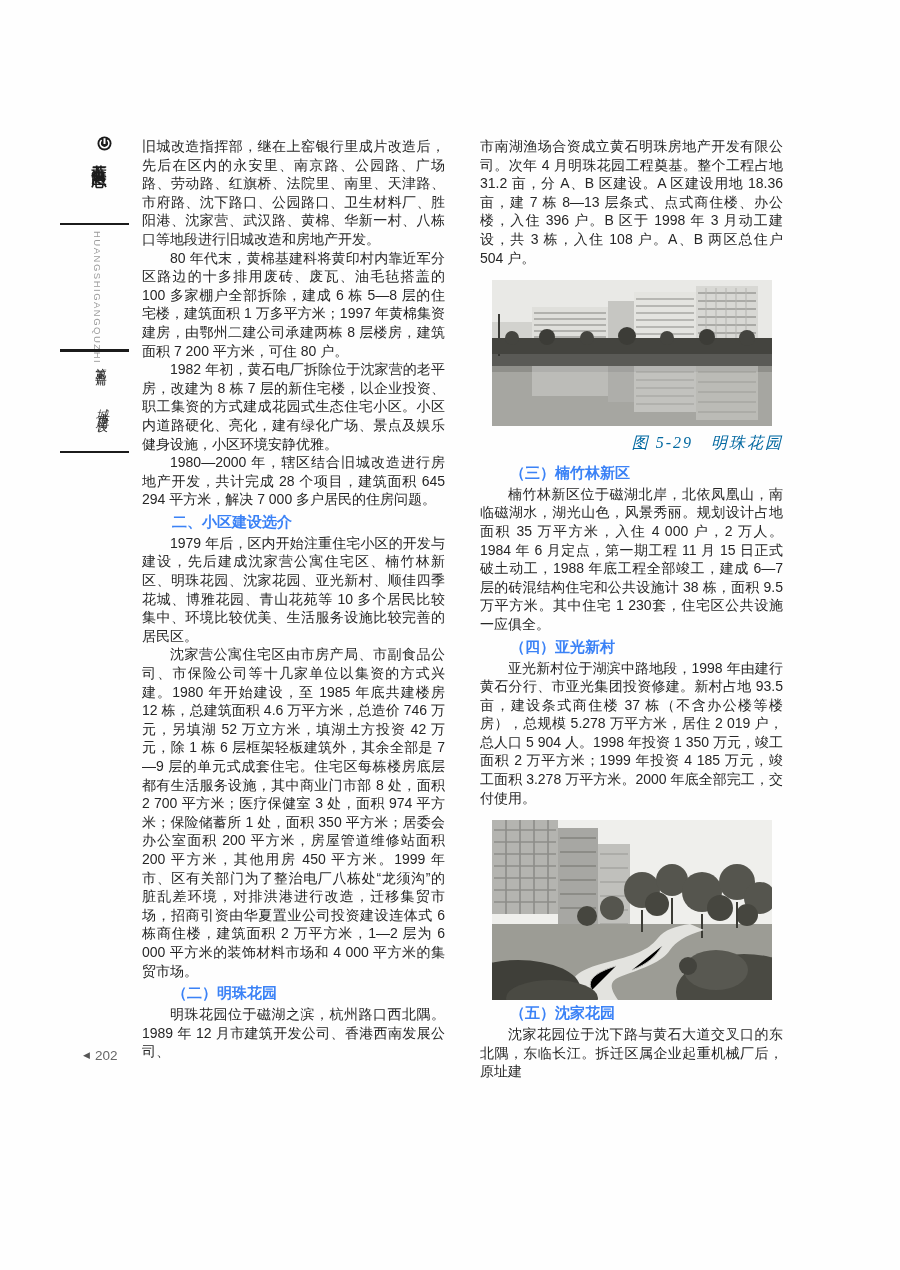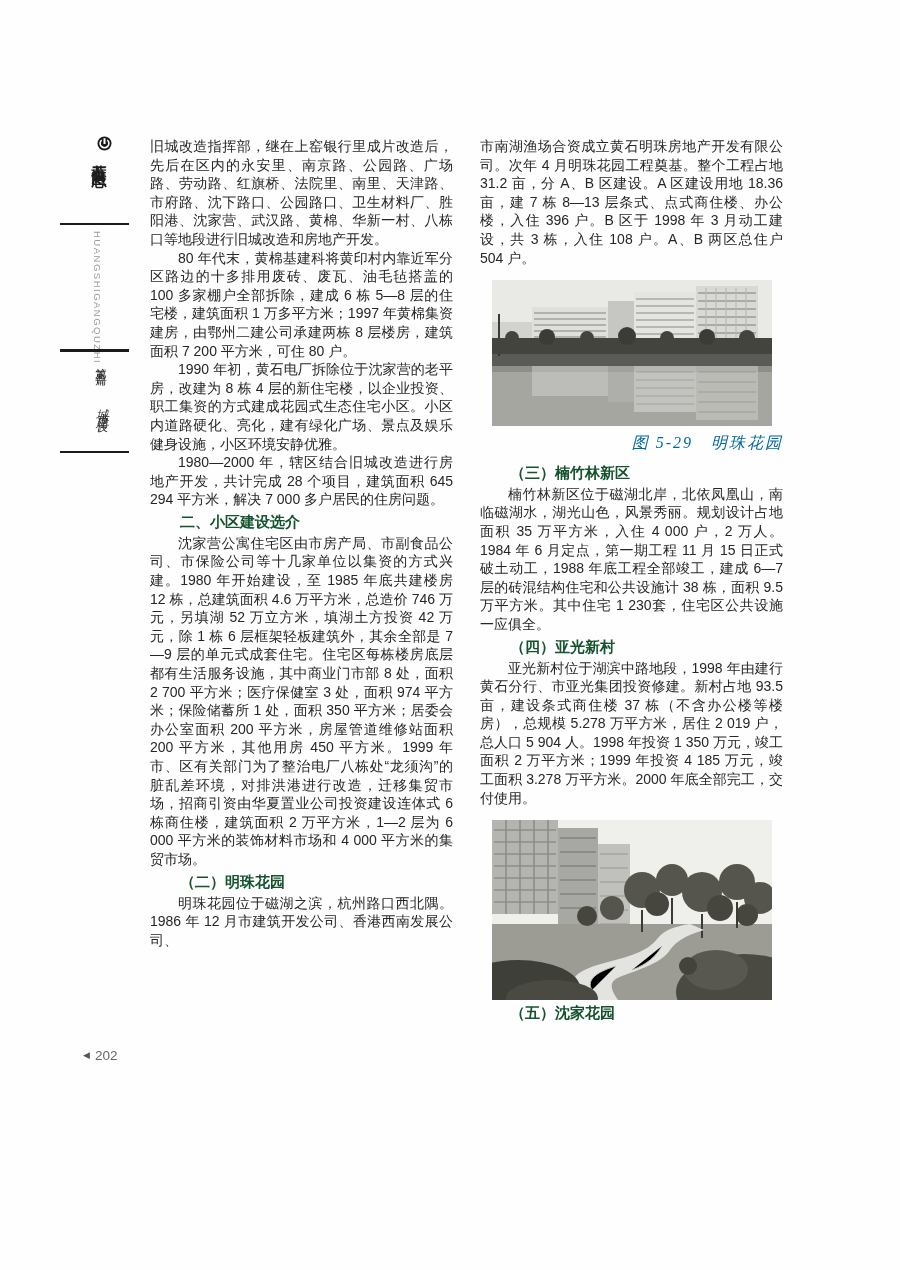--- a/index.html
+++ b/index.html
@@ -46,27 +46,27 @@
     position:absolute;left:83px;top:1048px;
     font-size:13.5px;color:#666;display:flex;align-items:center;gap:5px;
   }
   .pageno .tri{font-size:9px;color:#555;line-height:1;}
   
   .col{
     position:absolute;top:137px;width:303px;
     font-size:14px;line-height:18.6px;text-align:justify;
     color:#262626;
   }
-  .col-left{left:150px;}
+  .col-left{left:142px;}
   .col-right{left:480px;}
   .col p{margin:0;text-indent:2em;}
   .col p.noindent{text-indent:0;}
   .col h3{
     margin:3px 0 2px 0;font-size:15px;line-height:20px;
-    text-indent:2em;font-weight:700;color:#14532d;
+    text-indent:2em;font-weight:700;color:#3b82f6;
   }
   
   .figure{margin:13px 0 0 0;text-align:center;}
   .photo{display:block;margin:0 auto;width:280px;}
   .caption{
     margin:8px 0 10px 0;text-align:right;
     font-family:"Liberation Serif","DejaVu Serif",serif;
     font-style:italic;font-size:16px;letter-spacing:2px;color:#0369a1;
     text-indent:0;
   }
@@ -95,26 +95,27 @@
     <div class="rule rule3"></div>
     <div class="pageno">
       <span class="tri">◀</span>
       <span>202</span>
     </div>
   </div>
 
   <div class="col col-left">
     <p class="noindent">旧城改造指挥部，继在上窑银行里成片改造后，先后在区内的永安里、南京路、公园路、广场路、劳动路、红旗桥、法院里、南里、天津路、市府路、沈下路口、公园路口、卫生材料厂、胜阳港、沈家营、武汉路、黄棉、华新一村、八栋口等地段进行旧城改造和房地产开发。</p>
     <p>80 年代末，黄棉基建科将黄印村内靠近军分区路边的十多排用废砖、废瓦、油毛毡搭盖的 100 多家棚户全部拆除，建成 6 栋 5—8 层的住宅楼，建筑面积 1 万多平方米；1997 年黄棉集资建房，由鄂州二建公司承建两栋 8 层楼房，建筑面积 7 200 平方米，可住 80 户。</p>
-    <p>1990 年初，黄石电厂拆除位于沈家营的老平房，改建为 8 栋 4 层的新住宅楼，以企业投资、职工集资的方式建成花园式生态住宅小区。小区内道路硬化、亮化，建有绿化广场、景点及娱乐健身设施，小区环境安静优雅。</p>
+    <p>1982 年初，黄石电厂拆除位于沈家营的老平房，改建为 8 栋 7 层的新住宅楼，以企业投资、职工集资的方式建成花园式生态住宅小区。小区内道路硬化、亮化，建有绿化广场、景点及娱乐健身设施，小区环境安静优雅。</p>
     <p>1980—2000 年，辖区结合旧城改造进行房地产开发，共计完成 28 个项目，建筑面积 645 294 平方米，解决 7 000 多户居民的住房问题。</p>
     <h3>二、小区建设选介</h3>
+    <p>1979 年后，区内开始注重住宅小区的开发与建设，先后建成沈家营公寓住宅区、楠竹林新区、明珠花园、沈家花园、亚光新村、顺佳四季花城、博雅花园、青山花苑等 10 多个居民比较集中、环境比较优美、生活服务设施比较完善的居民区。</p>
     <p>沈家营公寓住宅区由市房产局、市副食品公司、市保险公司等十几家单位以集资的方式兴建。1980 年开始建设，至 1985 年底共建楼房 12 栋，总建筑面积 4.6 万平方米，总造价 746 万元，另填湖 52 万立方米，填湖土方投资 42 万元，除 1 栋 6 层框架轻板建筑外，其余全部是 7—9 层的单元式成套住宅。住宅区每栋楼房底层都有生活服务设施，其中商业门市部 8 处，面积 2 700 平方米；医疗保健室 3 处，面积 974 平方米；保险储蓄所 1 处，面积 350 平方米；居委会办公室面积 200 平方米，房屋管道维修站面积 200 平方米，其他用房 450 平方米。1999 年市、区有关部门为了整治电厂八栋处“龙须沟”的脏乱差环境，对排洪港进行改造，迁移集贸市场，招商引资由华夏置业公司投资建设连体式 6 栋商住楼，建筑面积 2 万平方米，1—2 层为 6 000 平方米的装饰材料市场和 4 000 平方米的集贸市场。</p>
     <h3>（二）明珠花园</h3>
-    <p>明珠花园位于磁湖之滨，杭州路口西北隅。1986 年 12 月市建筑开发公司、香港西南发展公司、</p>
+    <p>明珠花园位于磁湖之滨，杭州路口西北隅。1989 年 12 月市建筑开发公司、香港西南发展公司、</p>
   </div>
 
   <div class="col col-right">
     <p class="noindent">市南湖渔场合资成立黄石明珠房地产开发有限公司。次年 4 月明珠花园工程奠基。整个工程占地 31.2 亩，分 A、B 区建设。A 区建设用地 18.36 亩，建 7 栋 8—13 层条式、点式商住楼、办公楼，入住 396 户。B 区于 1998 年 3 月动工建设，共 3 栋，入住 108 户。A、B 两区总住户 504 户。</p>
 
     <div class="figure">
       <svg class="photo" width="280" height="146" viewBox="0 0 280 146">
         <rect width="280" height="146" fill="#e9e9e6"></rect>
 
         <rect y="72" width="280" height="74" fill="#a6a6a1"></rect>
@@ -213,15 +214,16 @@
 
         <ellipse cx="26" cy="168" rx="62" ry="28" fill="#3f3f39"></ellipse>
         <ellipse cx="60" cy="178" rx="46" ry="18" fill="#4a4a43"></ellipse>
         <ellipse cx="252" cy="172" rx="68" ry="38" fill="#4a4a43"></ellipse>
         <ellipse cx="224" cy="150" rx="32" ry="20" fill="#585851"></ellipse>
         <circle cx="196" cy="146" r="9" fill="#43433d"></circle>
       </svg>
     </div>
 
     <h3>（五）沈家花园</h3>
+    <p>沈家花园位于沈下路与黄石大道交叉口的东北隅，东临长江。拆迁区属企业起重机械厂后，原址建</p>
   </div>
 
 </div>
 
 </body></html>

